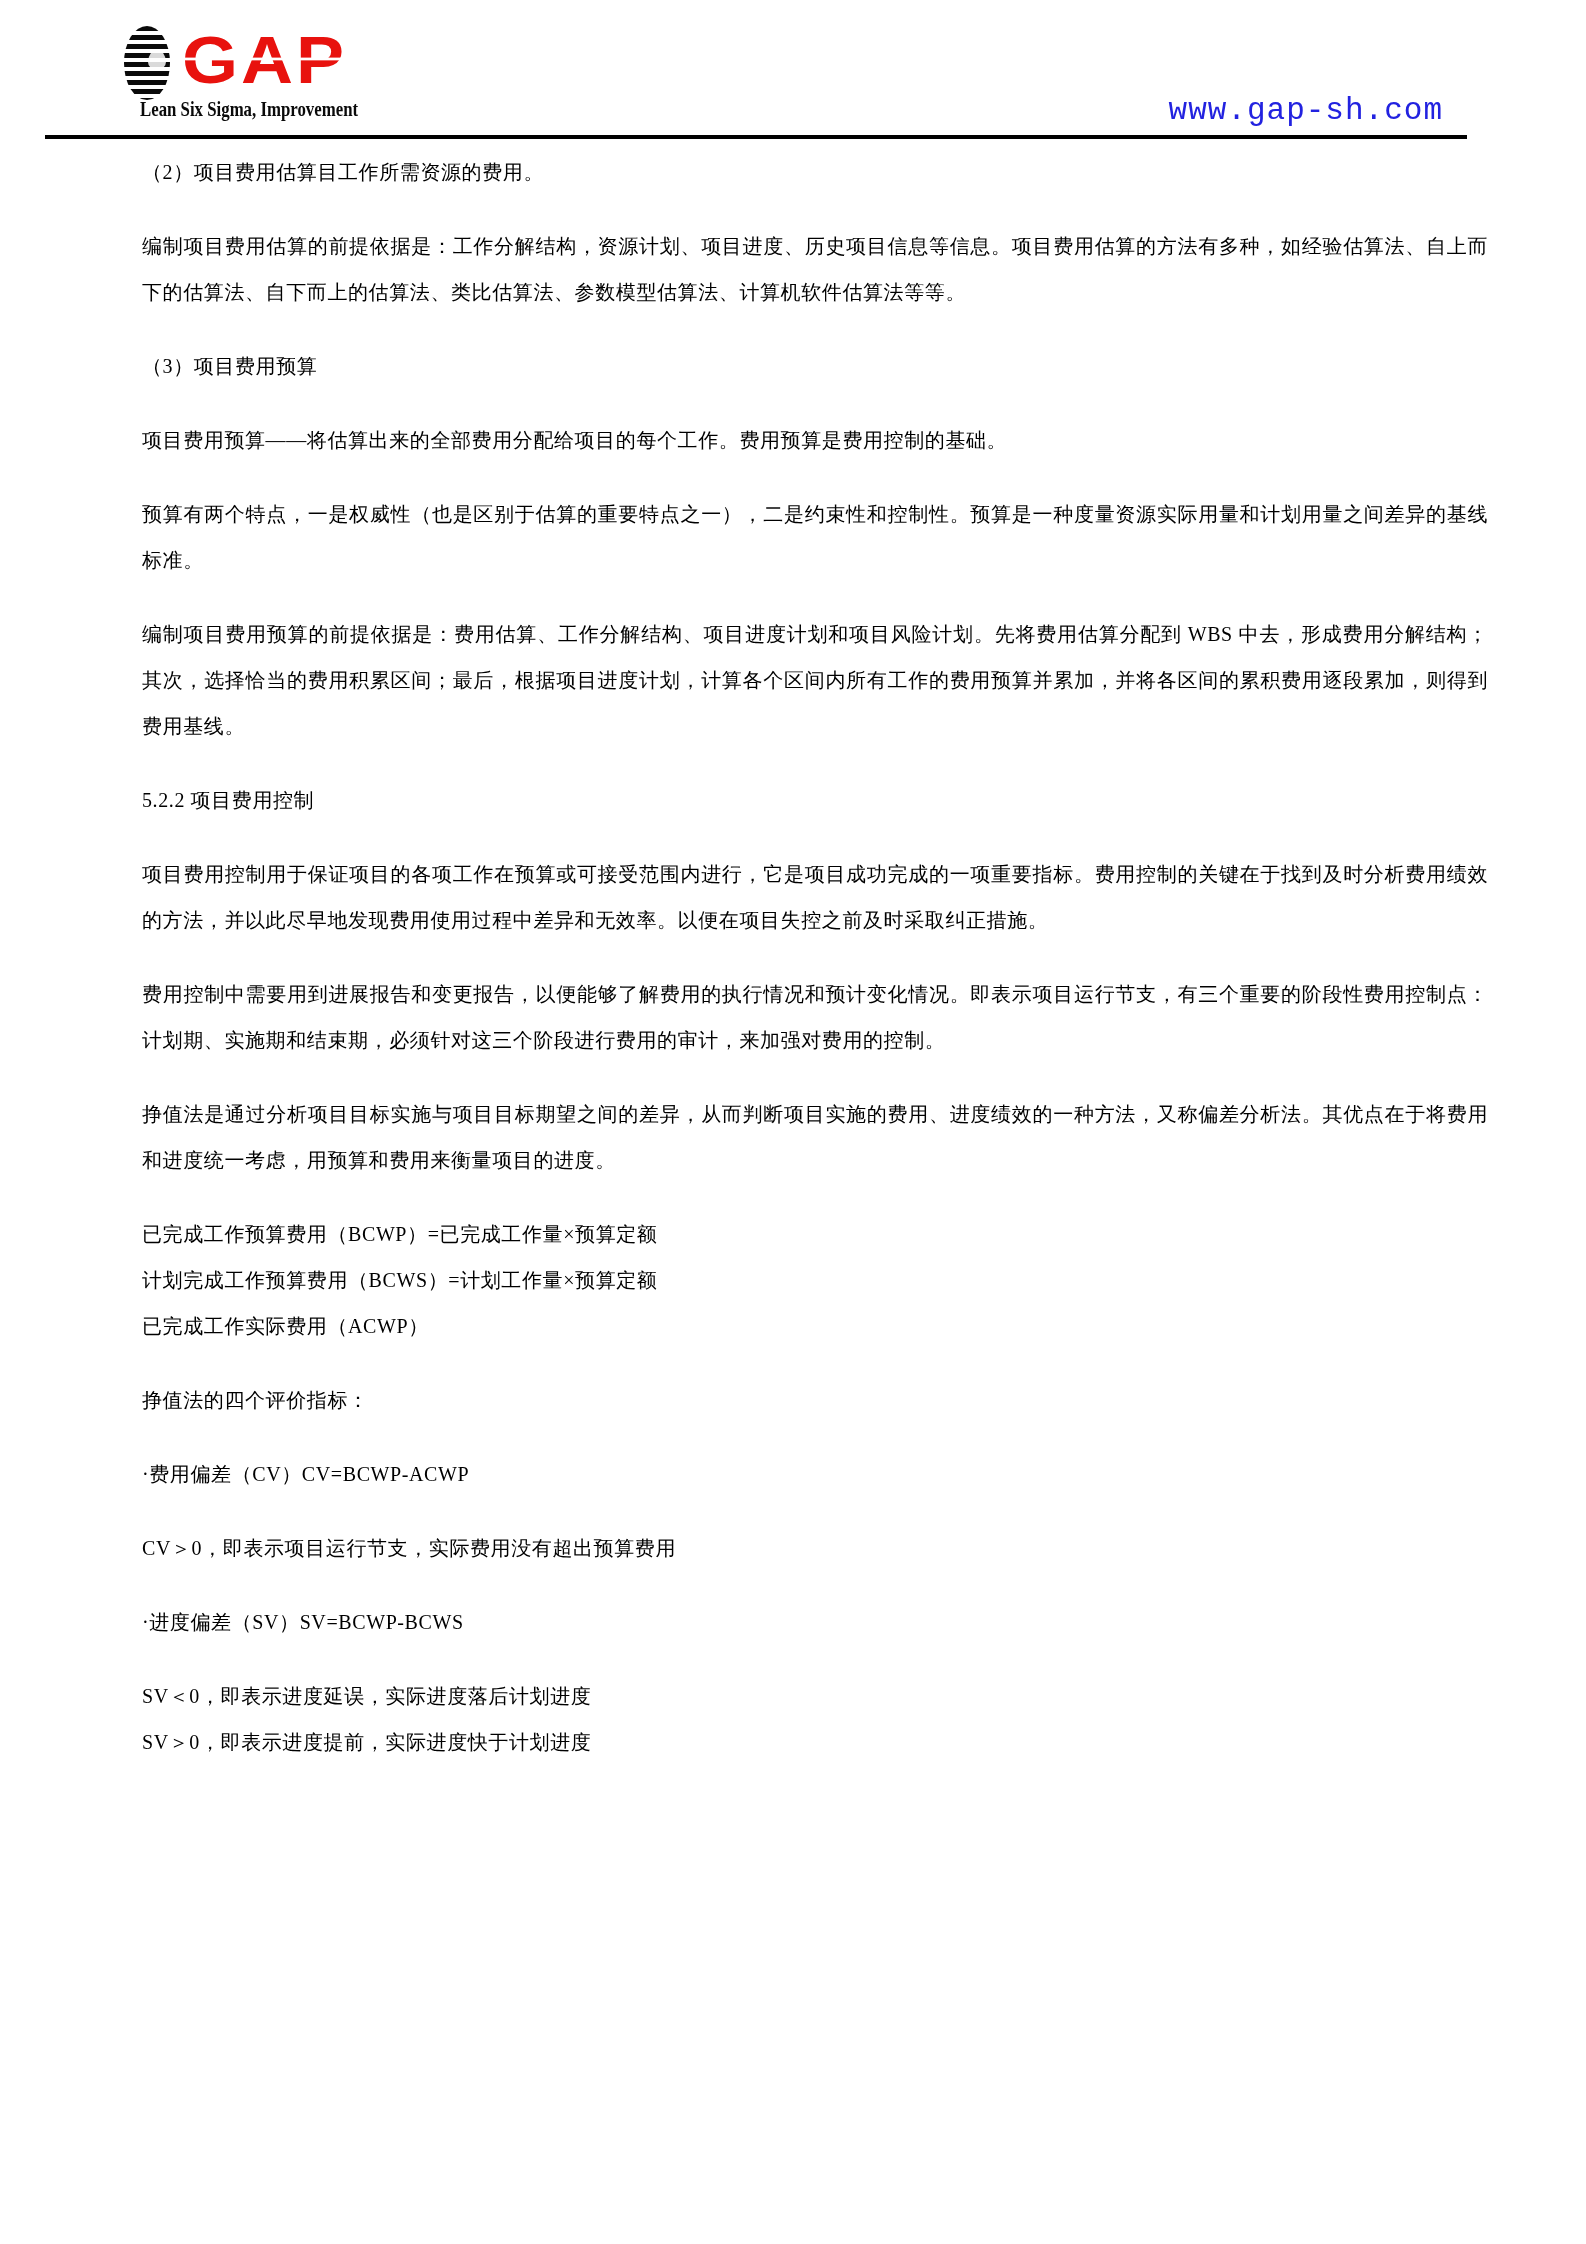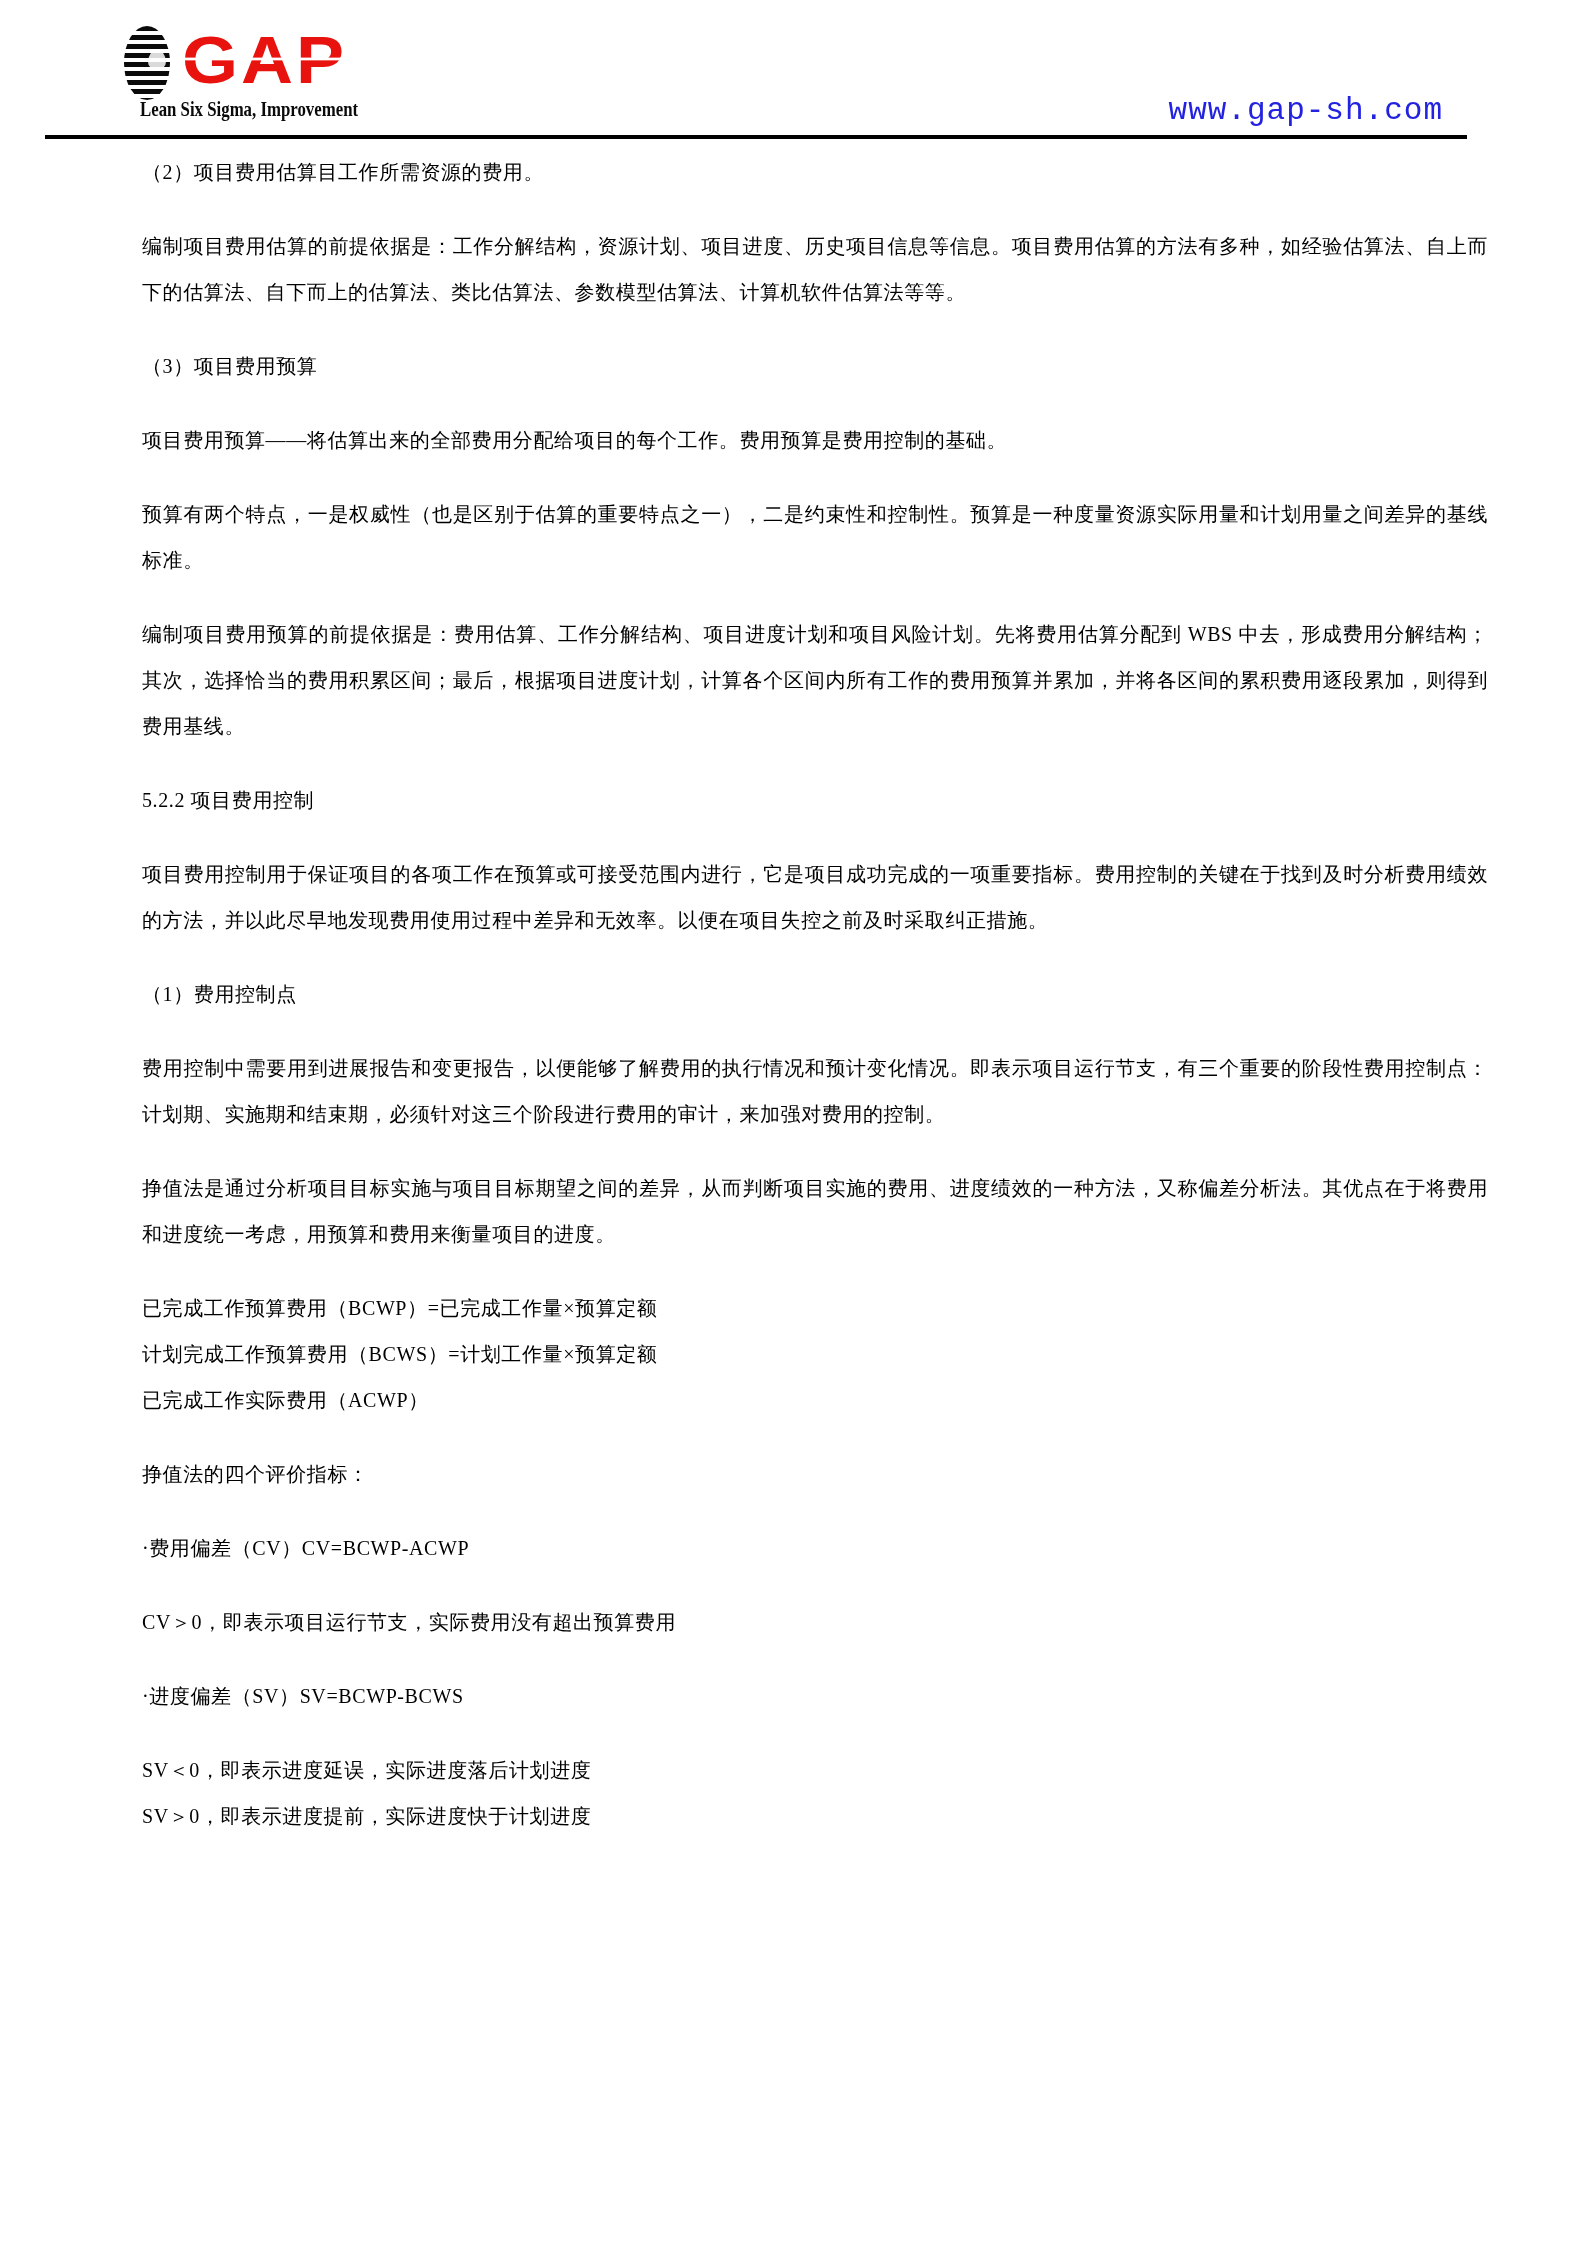--- a/index.html
+++ b/index.html
@@ -121,23 +121,20 @@
       <div class="block">
         <div class="line">编制项目费用预算的前提依据是：费用估算、工作分解结构、项目进度计划和项目风险计划。先将费用估算分配到 WBS 中去，形成费用分解结构；其次，选择恰当的费用积累区间；最后，根据项目进度计划，计算各个区间内所有工作的费用预算并累加，并将各区间的累积费用逐段累加，则得到费用基线。</div>
       </div>
       <div class="block">
         <div class="line">5.2.2 项目费用控制</div>
       </div>
       <div class="block">
         <div class="line">项目费用控制用于保证项目的各项工作在预算或可接受范围内进行，它是项目成功完成的一项重要指标。费用控制的关键在于找到及时分析费用绩效的方法，并以此尽早地发现费用使用过程中差异和无效率。以便在项目失控之前及时采取纠正措施。</div>
       </div>
       <div class="block">
-        <div class="line">（1）费用控制点</div>
-      </div>
-      <div class="block">
         <div class="line">费用控制中需要用到进展报告和变更报告，以便能够了解费用的执行情况和预计变化情况。即表示项目运行节支，有三个重要的阶段性费用控制点：计划期、实施期和结束期，必须针对这三个阶段进行费用的审计，来加强对费用的控制。</div>
       </div>
       <div class="block">
         <div class="line">挣值法是通过分析项目目标实施与项目目标期望之间的差异，从而判断项目实施的费用、进度绩效的一种方法，又称偏差分析法。其优点在于将费用和进度统一考虑，用预算和费用来衡量项目的进度。</div>
       </div>
       <div class="block">
         <div class="line">已完成工作预算费用（BCWP）=已完成工作量×预算定额</div>
         <div class="line">计划完成工作预算费用（BCWS）=计划工作量×预算定额</div>
         <div class="line">已完成工作实际费用（ACWP）</div>
       </div>

